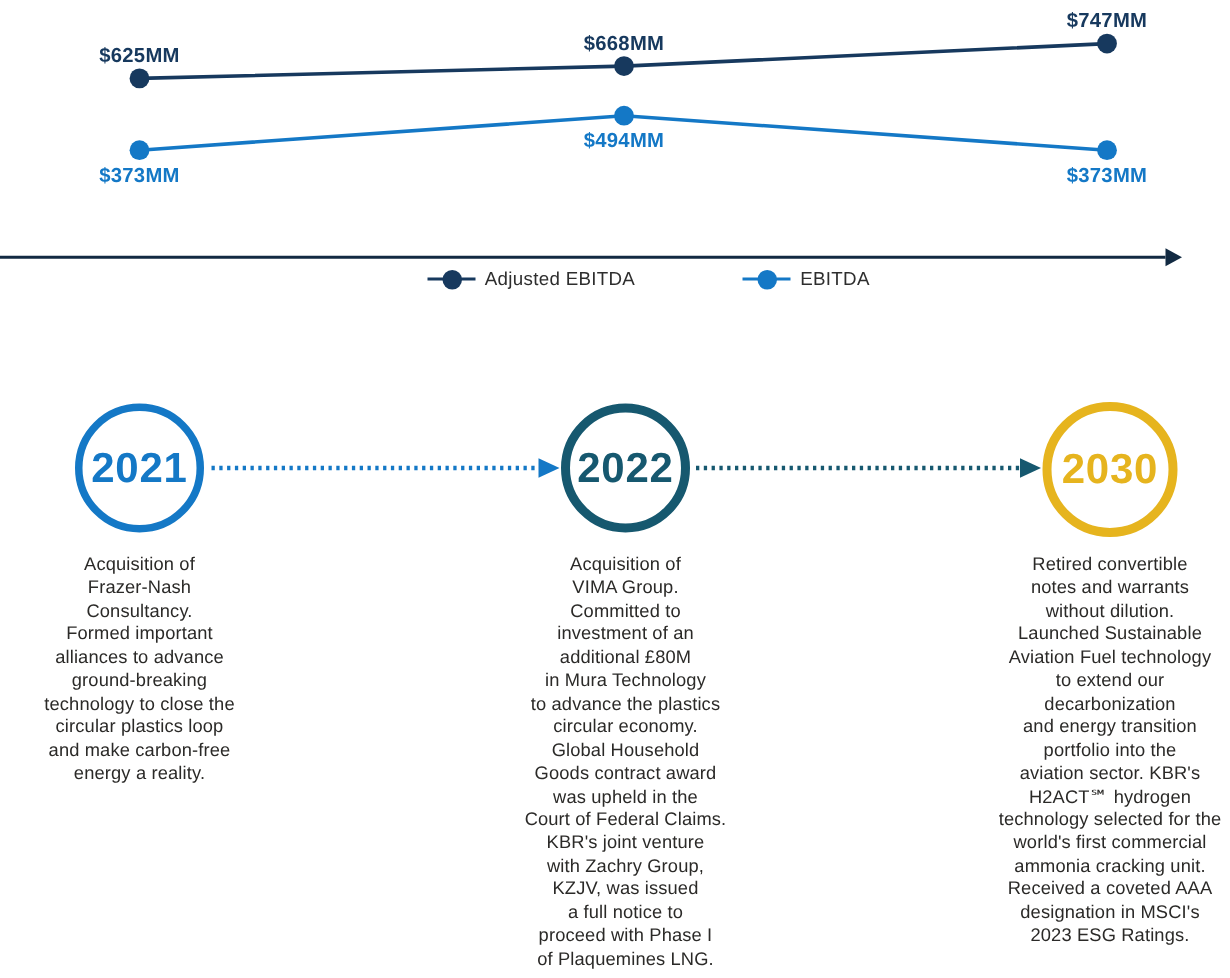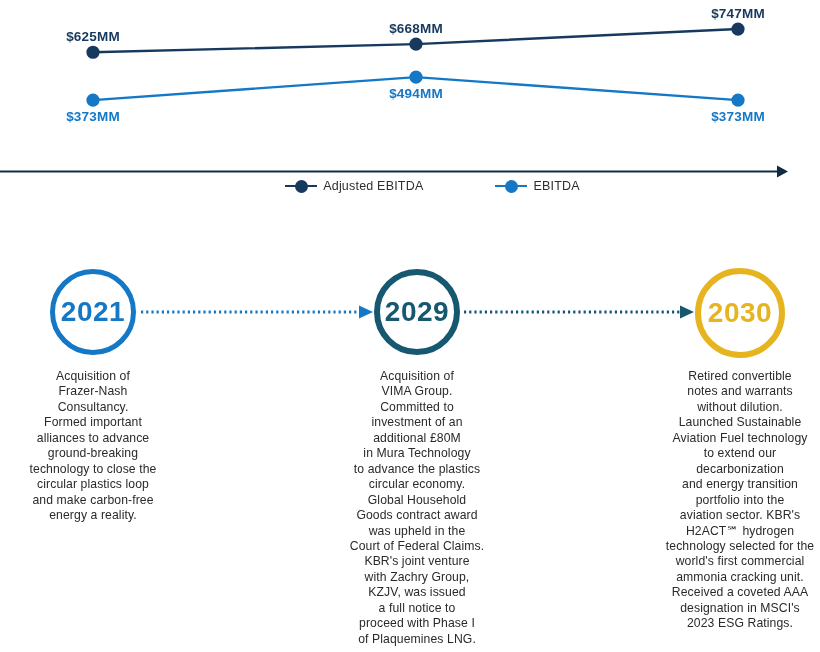--- a/index.html
+++ b/index.html
@@ -112,21 +112,21 @@
 alliances to advance
 ground-breaking
 technology to close the
 circular plastics loop
 and make carbon-free
 energy a reality.</div>
     </div>
 
     <div class="milestone">
       <div class="circle teal" style="left:374px;top:269px;width:86px;height:86px;">
-        <span class="year">2029</span>
+        <span class="year">2022</span>
       </div>
       <div class="desc" style="left:317px;top:369px;">Acquisition of
 VIMA Group.
 Committed to
 investment of an
 additional £80M
 in Mura Technology
 to advance the plastics
 circular economy.
 Global Household

